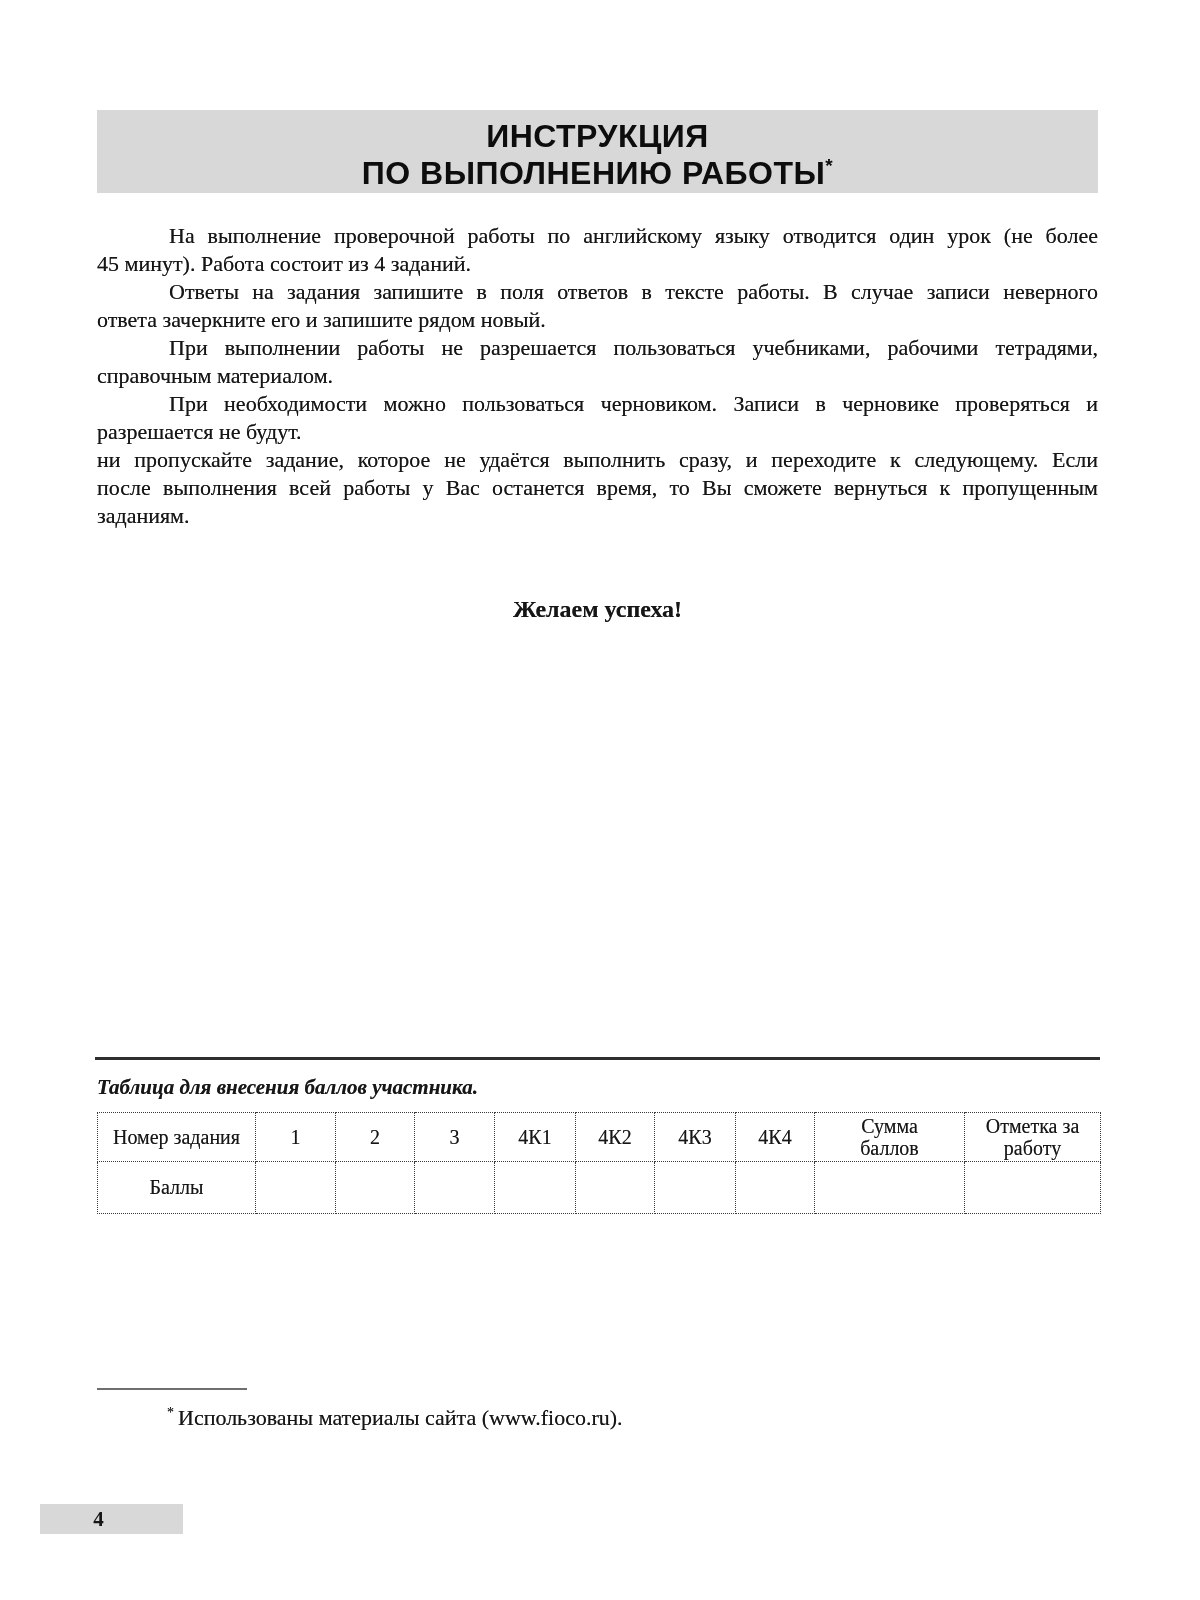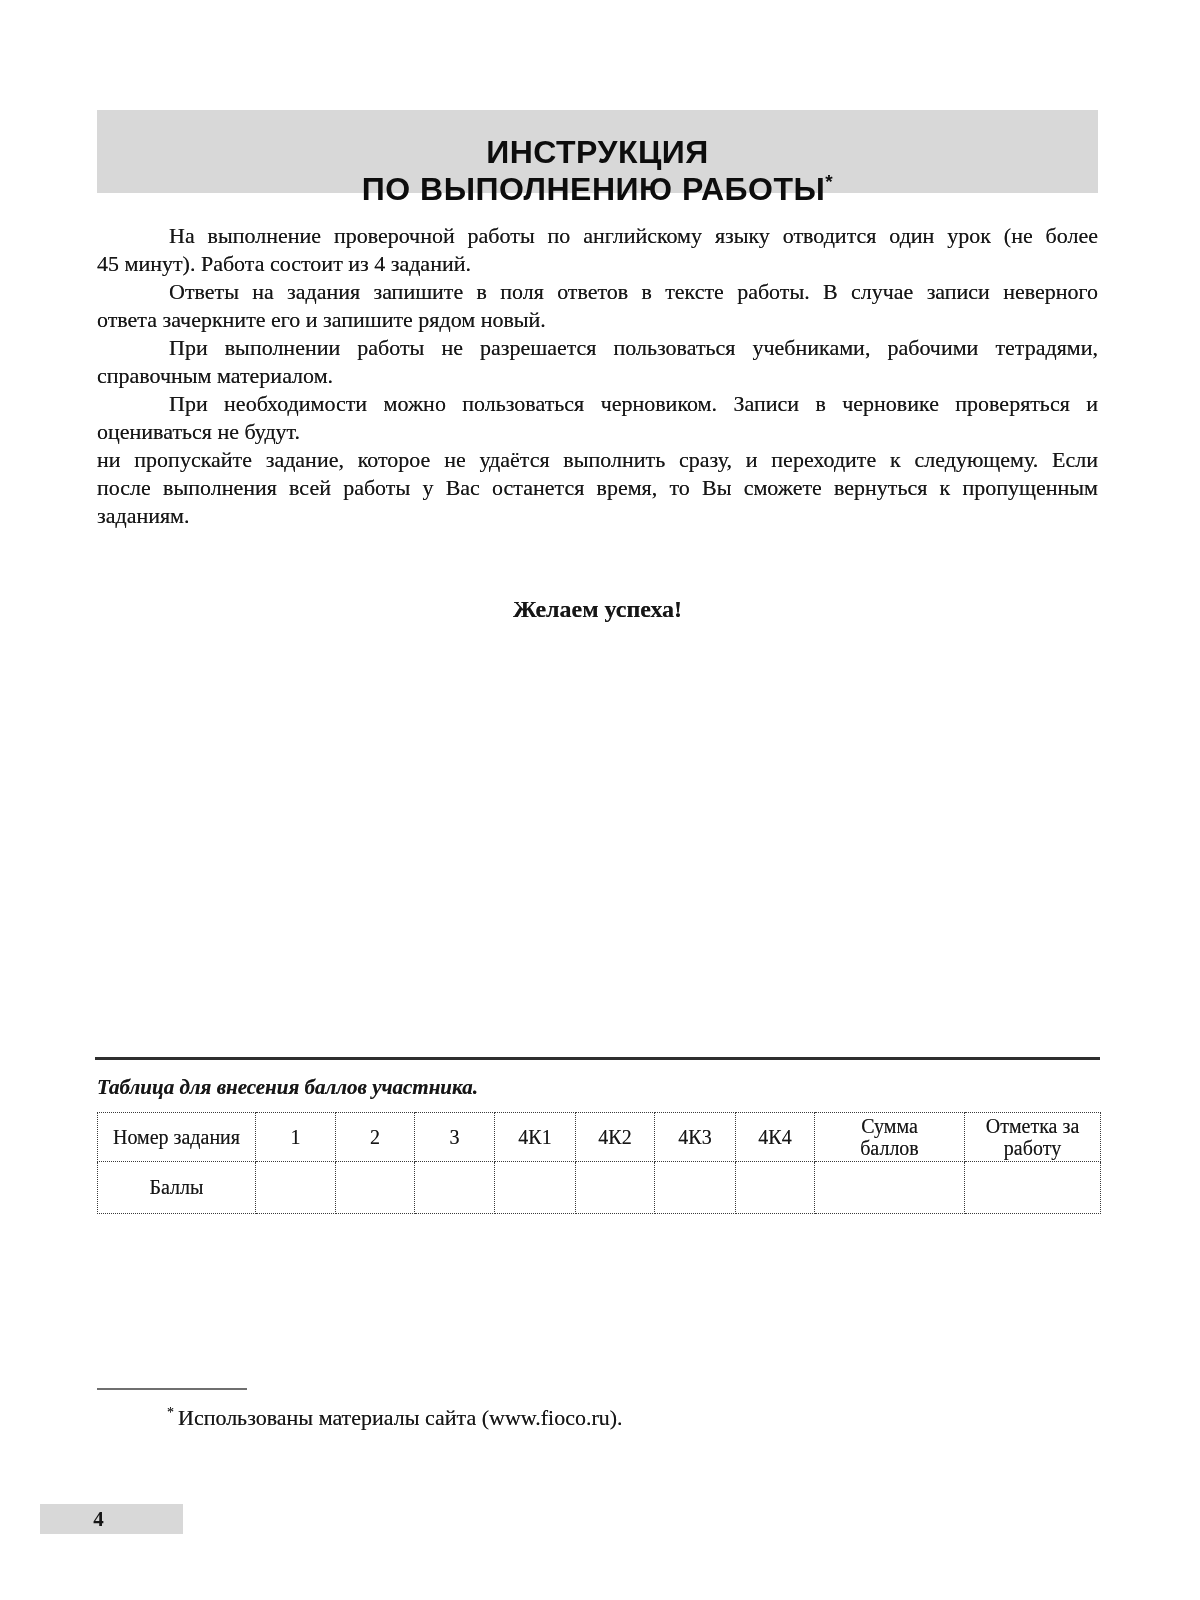--- a/index.html
+++ b/index.html
@@ -14,21 +14,21 @@
     overflow: hidden;
   }
 
   
   .title-box {
     position: absolute;
     left: 97px; top: 110px;
     width: 1001px; height: 83px;
     background: #d8d8d8;
     text-align: center;
-    padding-top: 24px;
+    padding-top: 8px;
   }
   .title-line {
     font-family: "Liberation Sans", sans-serif;
     font-weight: 700;
     font-size: 32px;
     line-height: 37px;
     letter-spacing: 0.5px;
     color: #0d0d0d;
   }
   .title-sup {
@@ -152,21 +152,21 @@
   </div>
 
   <div class="body-text">
     <div class="para-line indent">На выполнение проверочной работы по английскому языку отводится один урок (не более</div>
     <div class="para-line para-end">45 минут). Работа состоит из 4 заданий.</div>
     <div class="para-line indent">Ответы на задания запишите в поля ответов в тексте работы. В случае записи неверного</div>
     <div class="para-line para-end">ответа зачеркните его и запишите рядом новый.</div>
     <div class="para-line indent">При выполнении работы не разрешается пользоваться учебниками, рабочими тетрадями,</div>
     <div class="para-line para-end">справочным материалом.</div>
     <div class="para-line indent">При необходимости можно пользоваться черновиком. Записи в черновике проверяться и</div>
-    <div class="para-line para-end">оцениваться не будут.</div>
+    <div class="para-line para-end">разрешается не будут.</div>
     <div class="para-line">ни пропускайте задание, которое не удаётся выполнить сразу, и переходите к следующему. Если</div>
     <div class="para-line">после выполнения всей работы у Вас останется время, то Вы сможете вернуться к пропущенным</div>
     <div class="para-line para-end">заданиям.</div>
   </div>
 
   <div class="wish">Желаем успеха!</div>
 
   <div class="top-rule"></div>
 
   <div class="table-caption">Таблица для внесения баллов участника.</div>

